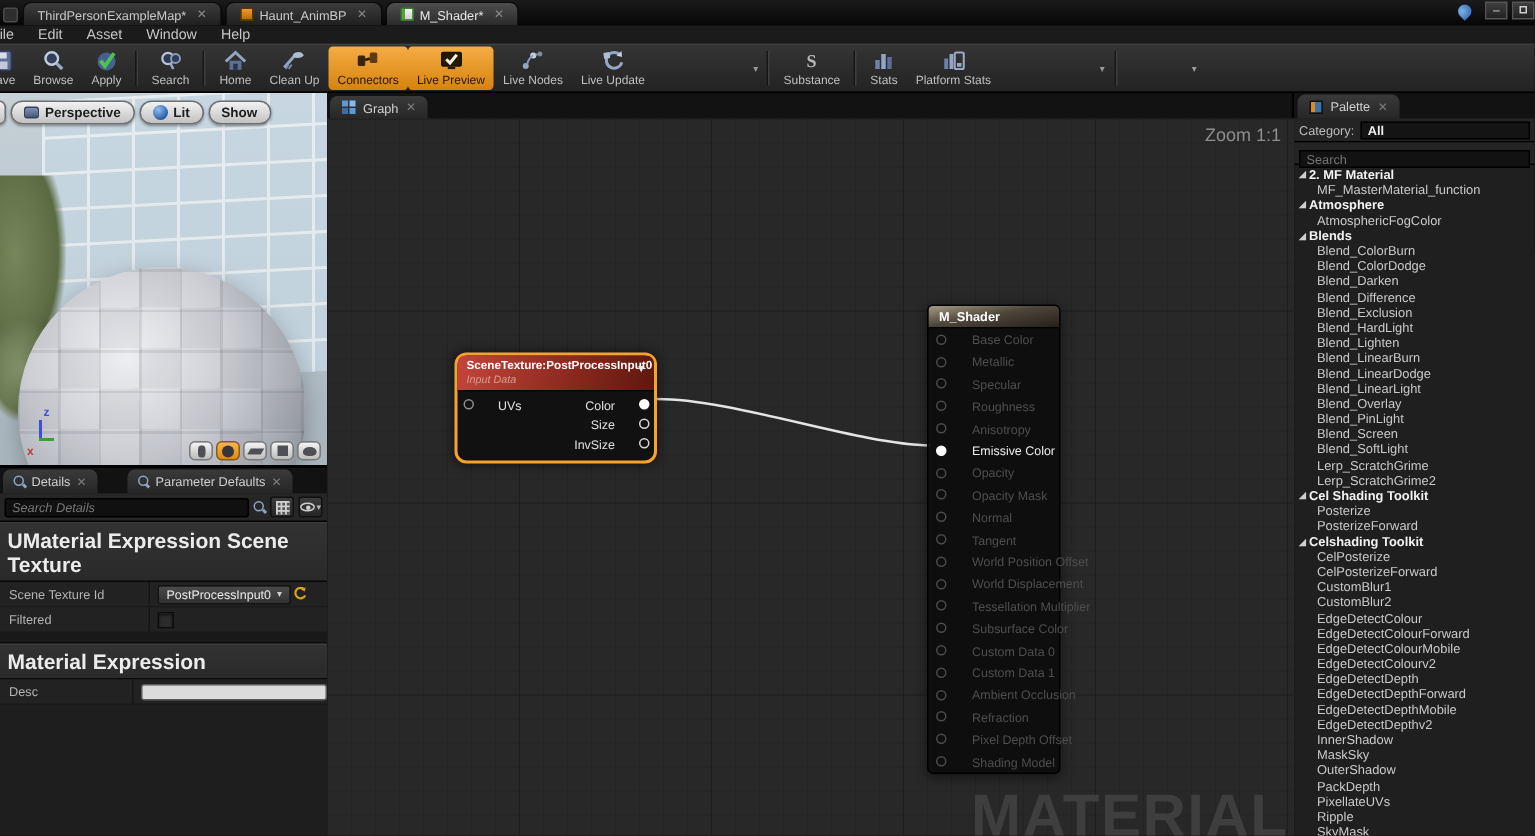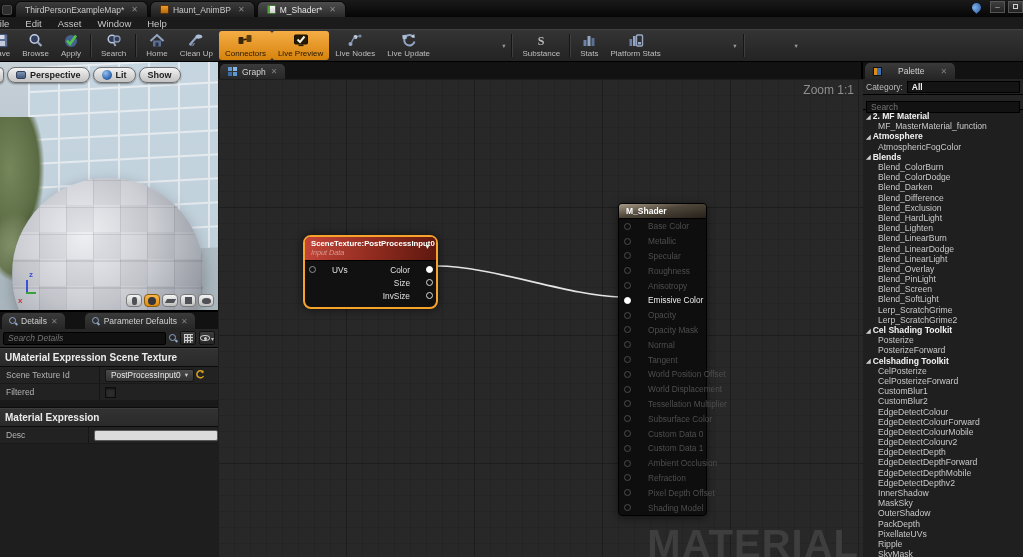--- a/index.html
+++ b/index.html
@@ -96,21 +96,21 @@
   .dsearch { flex:1; height:13px; background:#101010; border:1px solid #000; border-radius:2px;
     color:#8a8a8a; font-size:8.5px; padding:0 4px; font-family:"Liberation Sans",sans-serif;font-style:italic; }
   .ibtn { width:16px; height:14px; background:linear-gradient(#3c3c3c,#262626); border:1px solid #111;
     border-radius:2px; display:flex; align-items:center; justify-content:center; color:#b9b9b9; font-size:8px; gap:1px; }
   .grid-ico { width:9px; height:9px;
     background-image:linear-gradient(#cfcfcf 1px,transparent 1px),linear-gradient(90deg,#cfcfcf 1px,transparent 1px);
     background-size:3px 3px; background-color:#555; }
   .eye-ico { width:10px; height:6px; border:1px solid #cfcfcf; border-radius:50%; position:relative; }
   .eye-ico::after { content:""; position:absolute; left:3px; top:1px; width:3px; height:3px; background:#cfcfcf; border-radius:50%; }
   .dsection { background:linear-gradient(#323232,#2a2a2a); border-top:1px solid #3d3d3d; border-bottom:1px solid #0a0a0a;
-    font-size:10px; font-weight:bold; color:#ececec; padding:3px 5px; }
+    font-size:14px; font-weight:bold; color:#ececec; padding:3px 5px; }
   .drow { display:flex; align-items:center; height:17px; border-bottom:1px solid #191919; background:#222; }
   .drow .lbl { width:100px; padding-left:6px; font-size:8.5px; color:#b4b4b4; border-right:1px solid #161616; align-self:stretch; display:flex; align-items:center; }
   .drow .val { display:flex; align-items:center; gap:1px; padding-left:5px; }
   .combo { display:flex; align-items:center; gap:4px; height:13px; padding:0 5px;
     background:linear-gradient(#4b4b4b,#313131); border:1px solid #141414; border-radius:2px;
     font-size:8.3px; color:#eaeaea; }
   .combo .arr { font-size:6.5px; color:#cfcfcf; }
   .reset-arr { color:#d8a21c; font-size:9px; font-weight:bold; }
   .chk { width:11px; height:11px; background:#2c2c2c; border:1px solid #0d0d0d; box-shadow:inset 0 1px 2px rgba(0,0,0,.7); }
   .dgap { height:7px; background:#191919; border-bottom:1px solid #0c0c0c; }
@@ -156,21 +156,21 @@
     padding:2px 7px; font-size:8.5px; font-weight:bold; color:#fff; border-radius:3px 3px 0 0; border-bottom:1px solid #000; }
   .mpin-row { display:flex; align-items:center; gap:5px; height:14.8px; padding-left:5px; }
   .mpin { width:7px; height:7px; border:1.5px solid #4b4b4b; border-radius:50%; flex:none; }
   .mpin-row .plbl { font-size:8.3px; color:#4e4e4e; white-space:nowrap;padding-left:12px; }
   .mpin-row.connected .mpin { background:#fff; border-color:#fff; }
   .mpin-row.connected .plbl { color:#ececec; }
 
   
   .palette { position:absolute; right:0; top:62px; width:160px; height:495px; background:#1f1f1f; }
   .ptab-row { height:17px; background:#121212; display:flex; align-items:flex-end; padding-left:2px; }
-  .ptab { height:16px; display:flex; align-items:center; gap:16px; padding:0 8px; font-size:8.5px; color:#d2d2d2;
+  .ptab { height:16px; display:flex; align-items:center; gap:5px; padding:0 8px; font-size:8.5px; color:#d2d2d2;
     background:linear-gradient(#3a3a3a,#262626); border-radius:5px 5px 0 0; }
   .ptab .close { color:#7e7e7e; font-size:8px; }
   .picon { width:9px; height:9px; background:linear-gradient(90deg,#e08a1a 3px,#3a72b0 3px); border:1px solid #111; }
   .cat-row { height:16px; display:flex; align-items:center; gap:4px; padding:0 3px; background:#242424; border-bottom:1px solid #000; }
   .cat-row .clbl { font-size:8.5px; color:#bdbdbd; }
   .cat-combo { flex:1; height:12px; background:#141414; border:1px solid #000; display:flex; align-items:center;
     padding:0 4px; font-size:8.5px; color:#f0f0f0; font-weight:bold; }
   .psearch-row { height:15px; padding:1px 3px; background:#242424; border-bottom:1px solid #000; }
   .psearch { width:100%; height:12px; background:#121212; border:1px solid #000; color:#8a8a8a; font-size:8.5px; padding:0 4px;
     font-family:"Liberation Sans",sans-serif; }

